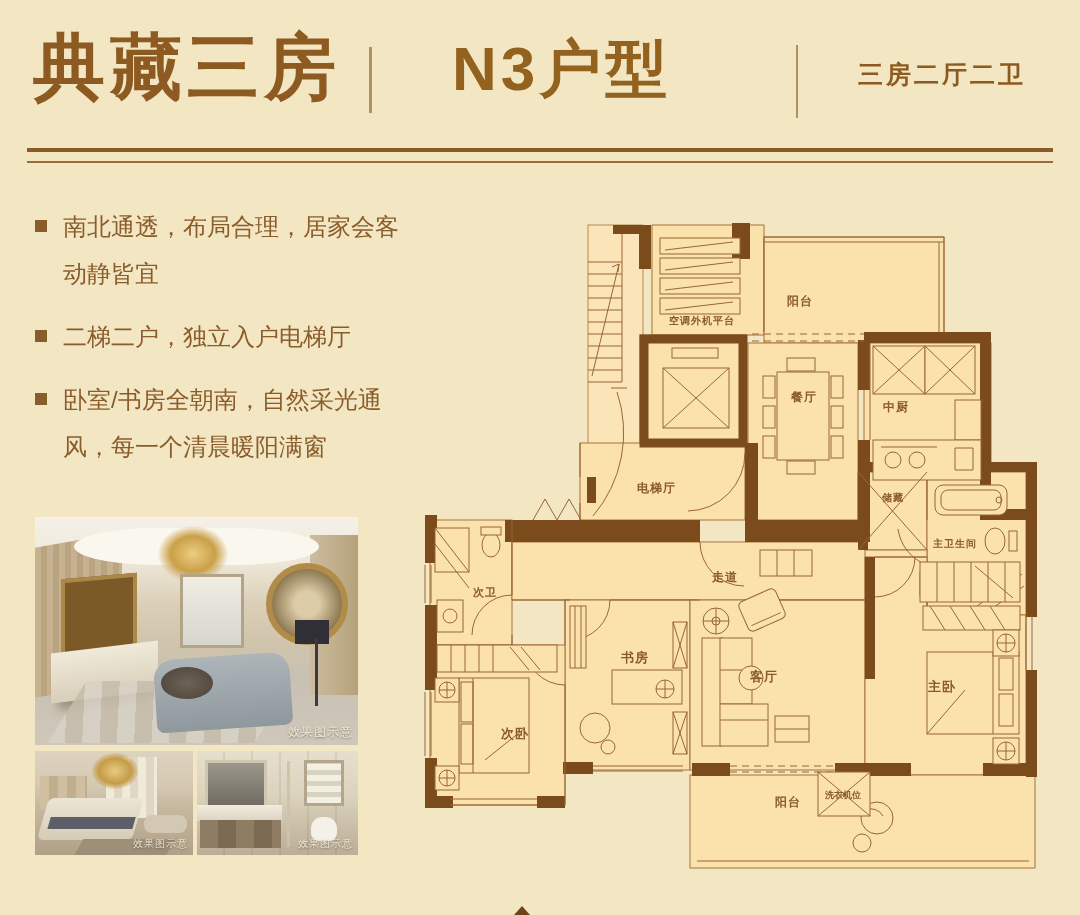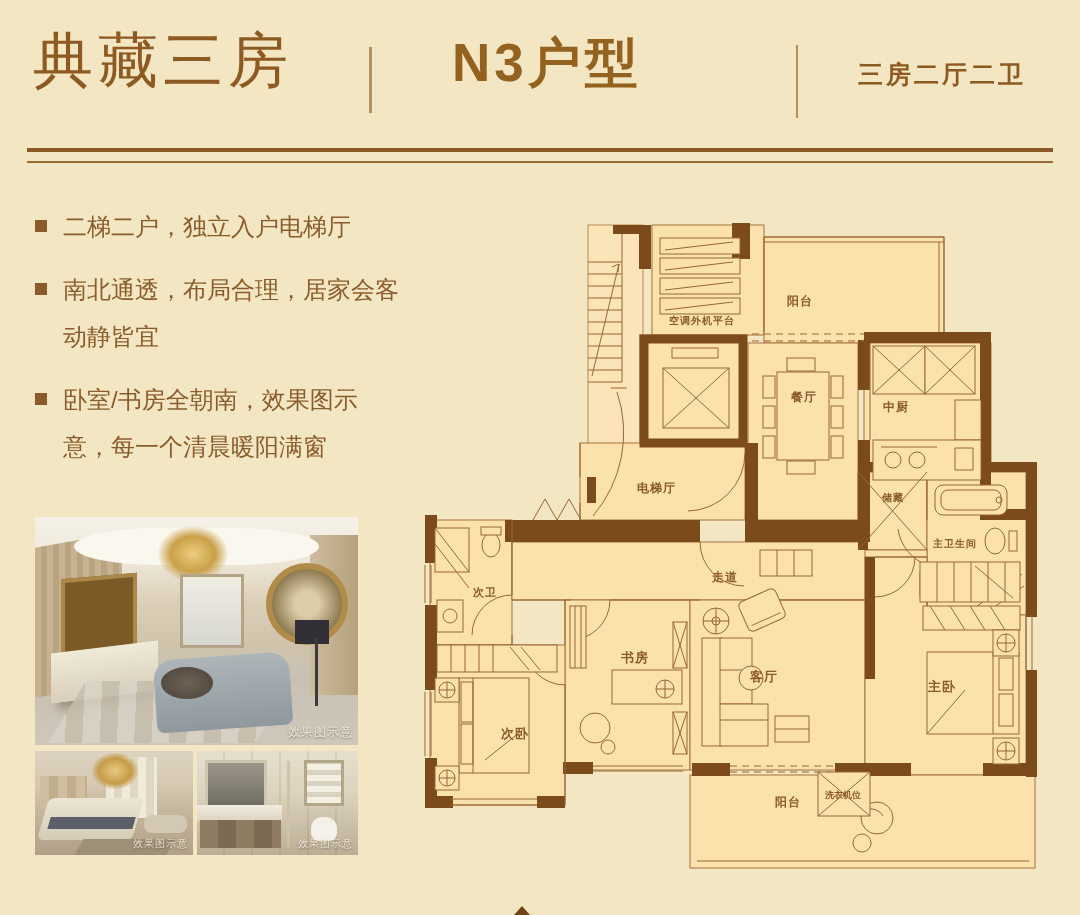--- a/index.html
+++ b/index.html
@@ -1,25 +1,25 @@
 <!DOCTYPE html>
 <html><head>
 <meta charset="utf-8">
 <style>
   html,body{margin:0;padding:0;}
   body{font-family:"Liberation Sans",sans-serif;}
   .page{position:relative;width:1080px;height:915px;background:#f3e6c2;overflow:hidden;}
 
   
-  .title{position:absolute;left:33px;top:28px;font-size:60px;line-height:1.1;
-         font-weight:400;color:#8d5b21;letter-spacing:5px;}
+  .title{position:absolute;left:33px;top:28px;font-size:72px;line-height:1.1;
+         font-weight:700;color:#8d5b21;letter-spacing:5px;}
   .vdiv{position:absolute;width:3px;background:#b2925a;}
   .vdiv1{left:369px;top:47px;height:66px;}
   .vdiv2{left:796px;top:45px;height:73px;width:2px;}
-  .unit-name{position:absolute;left:452px;top:33px;font-size:53px;line-height:1.15;
+  .unit-name{position:absolute;left:452px;top:33px;font-size:62px;line-height:1.15;
              font-weight:600;color:#94621f;letter-spacing:4px;}
   .meta{position:absolute;left:858px;top:38px;color:#8d5b21;}
   .meta .area{font-size:38px;font-weight:700;letter-spacing:1px;}
   .meta .spec{font-size:25px;font-weight:600;letter-spacing:3px;margin-top:20px;}
   .hrule{position:absolute;left:27px;top:148px;width:1026px;height:9px;
          border-top:4px solid #8a5a27;border-bottom:2px solid #9c6c35;}
 
   
   .features{position:absolute;left:35px;top:203px;width:365px;margin:0;padding:0;list-style:none;
             color:#8a5c2b;font-size:24px;line-height:47px;}
@@ -113,29 +113,29 @@
   <div class="unit-name">N3户型</div>
   <div class="vdiv vdiv2"></div>
   <div class="meta">
     <div class="spec">三房二厅二卫</div>
   </div>
   <div class="hrule"></div>
 
   <ul class="features">
     <li>
       <span class="sq"></span>
+      <span>南北通透，布局合理，居家会客动静皆宜</span>
+    </li>
+    <li>
+      <span class="sq"></span>
       <span>二梯二户，独立入户电梯厅</span>
     </li>
     <li>
       <span class="sq"></span>
-      <span>南北通透，布局合理，居家会客动静皆宜</span>
-    </li>
-    <li>
-      <span class="sq"></span>
-      <span>卧室/书房全朝南，效果图示意，每一个清晨暖阳满窗</span>
+      <span>卧室/书房全朝南，自然采光通风，每一个清晨暖阳满窗</span>
     </li>
   </ul>
 
   <div class="photo photo-lg">
     <div class="lv-bg"></div>
     <div class="lv-rightwall"></div>
     <div class="lv-leftwall"></div>
     <div class="lv-cove"></div>
     <div class="lv-chand"></div>
     <div class="lv-window"></div>

